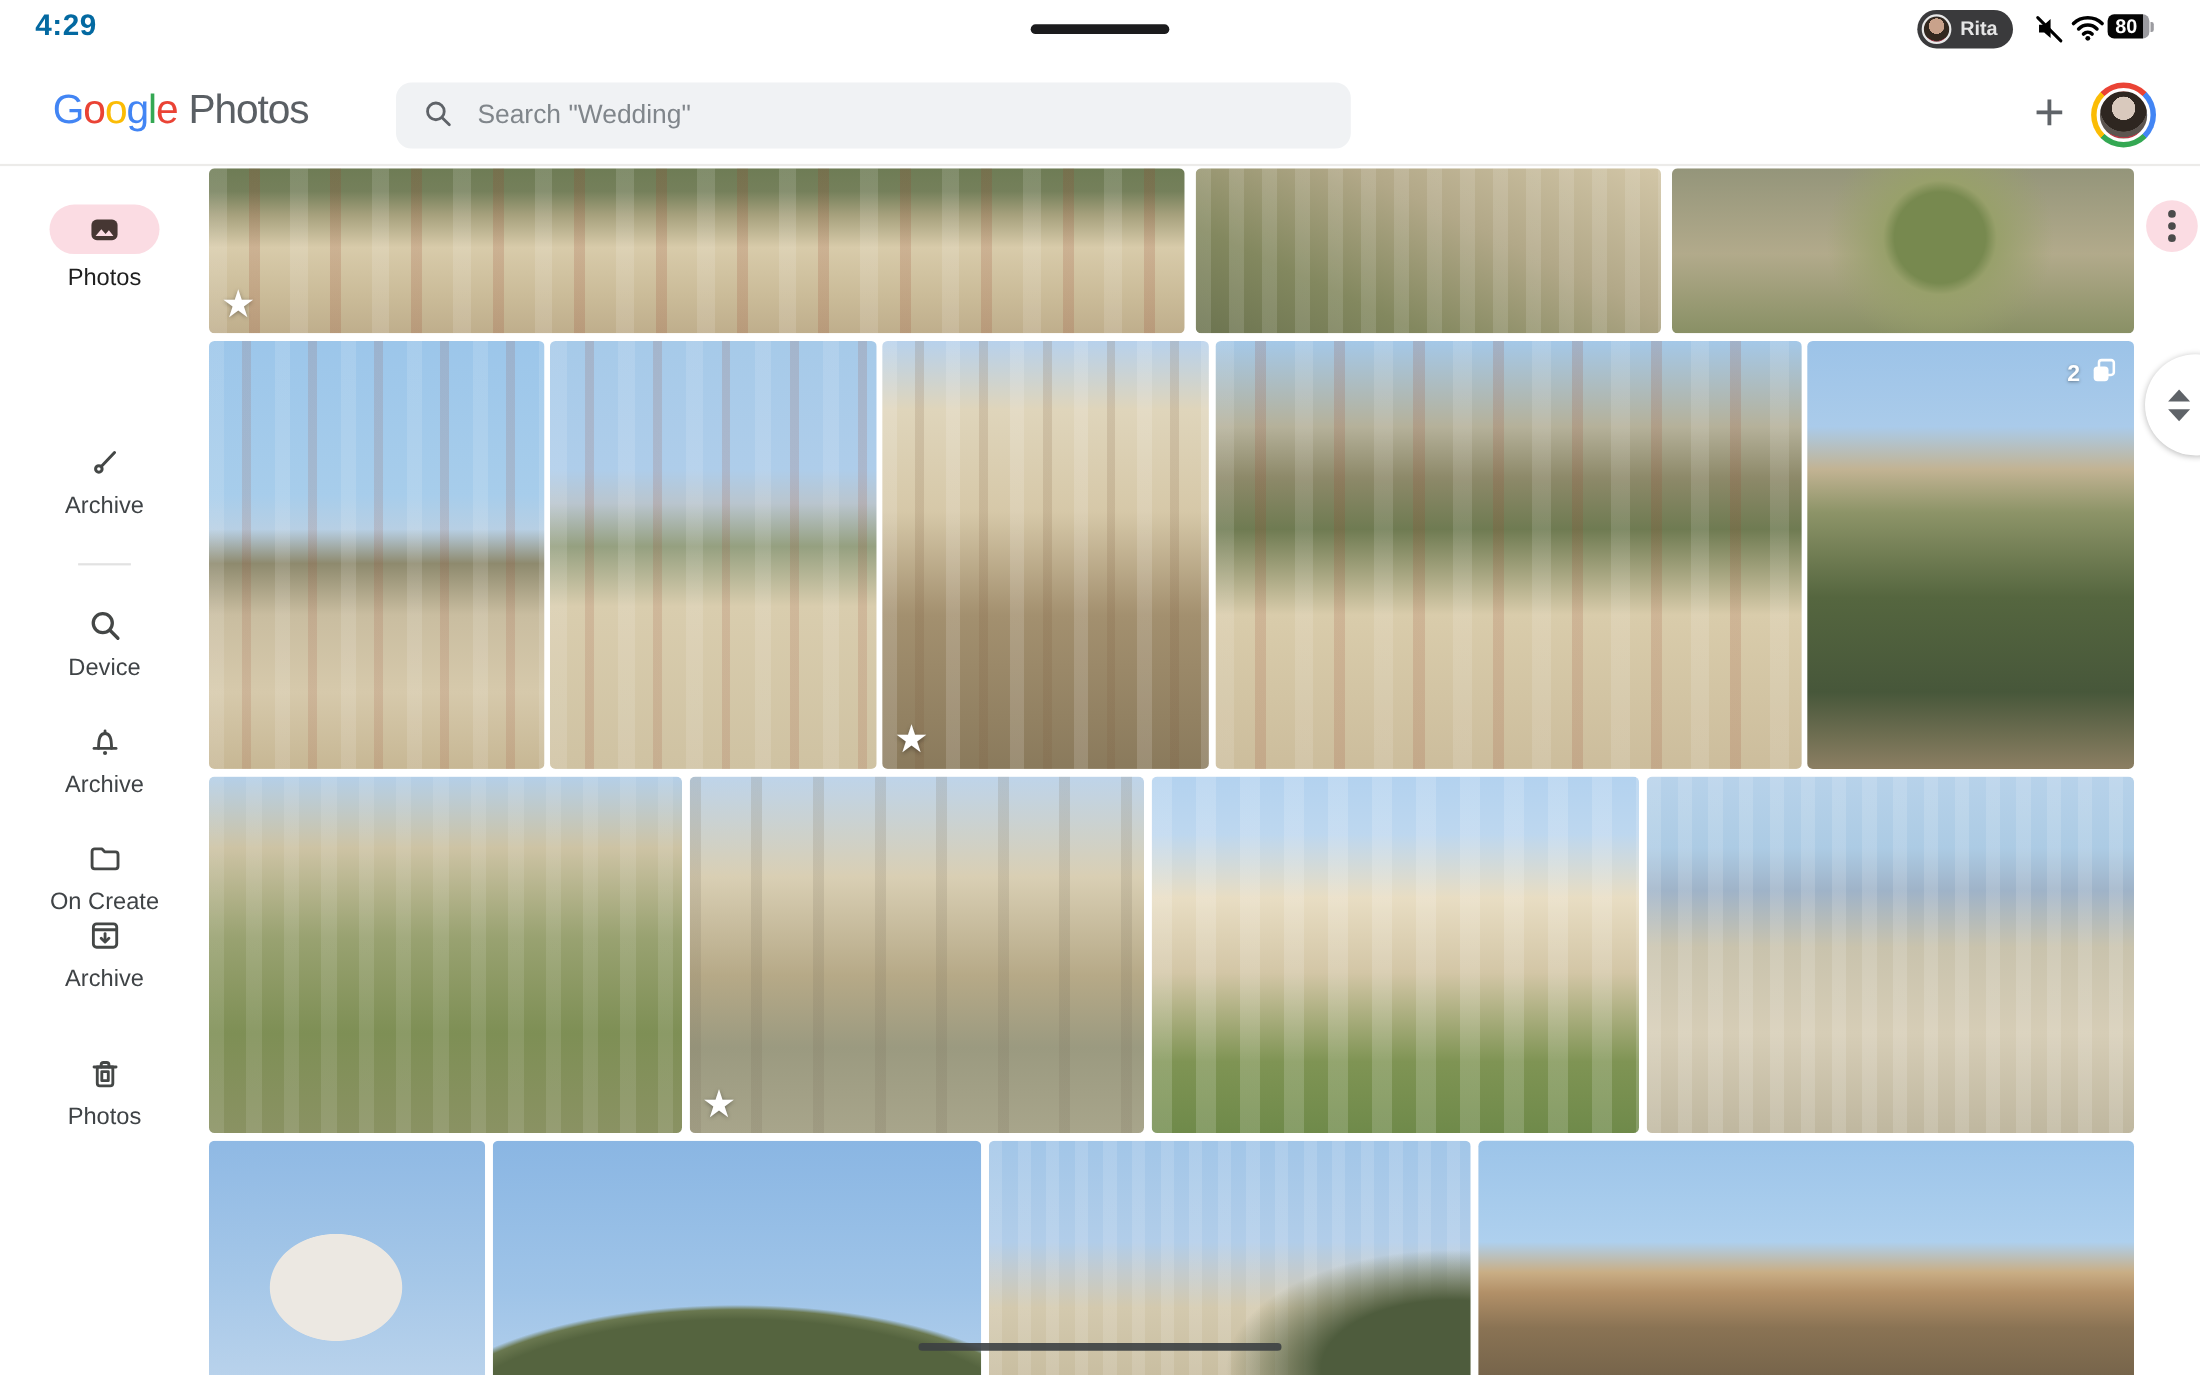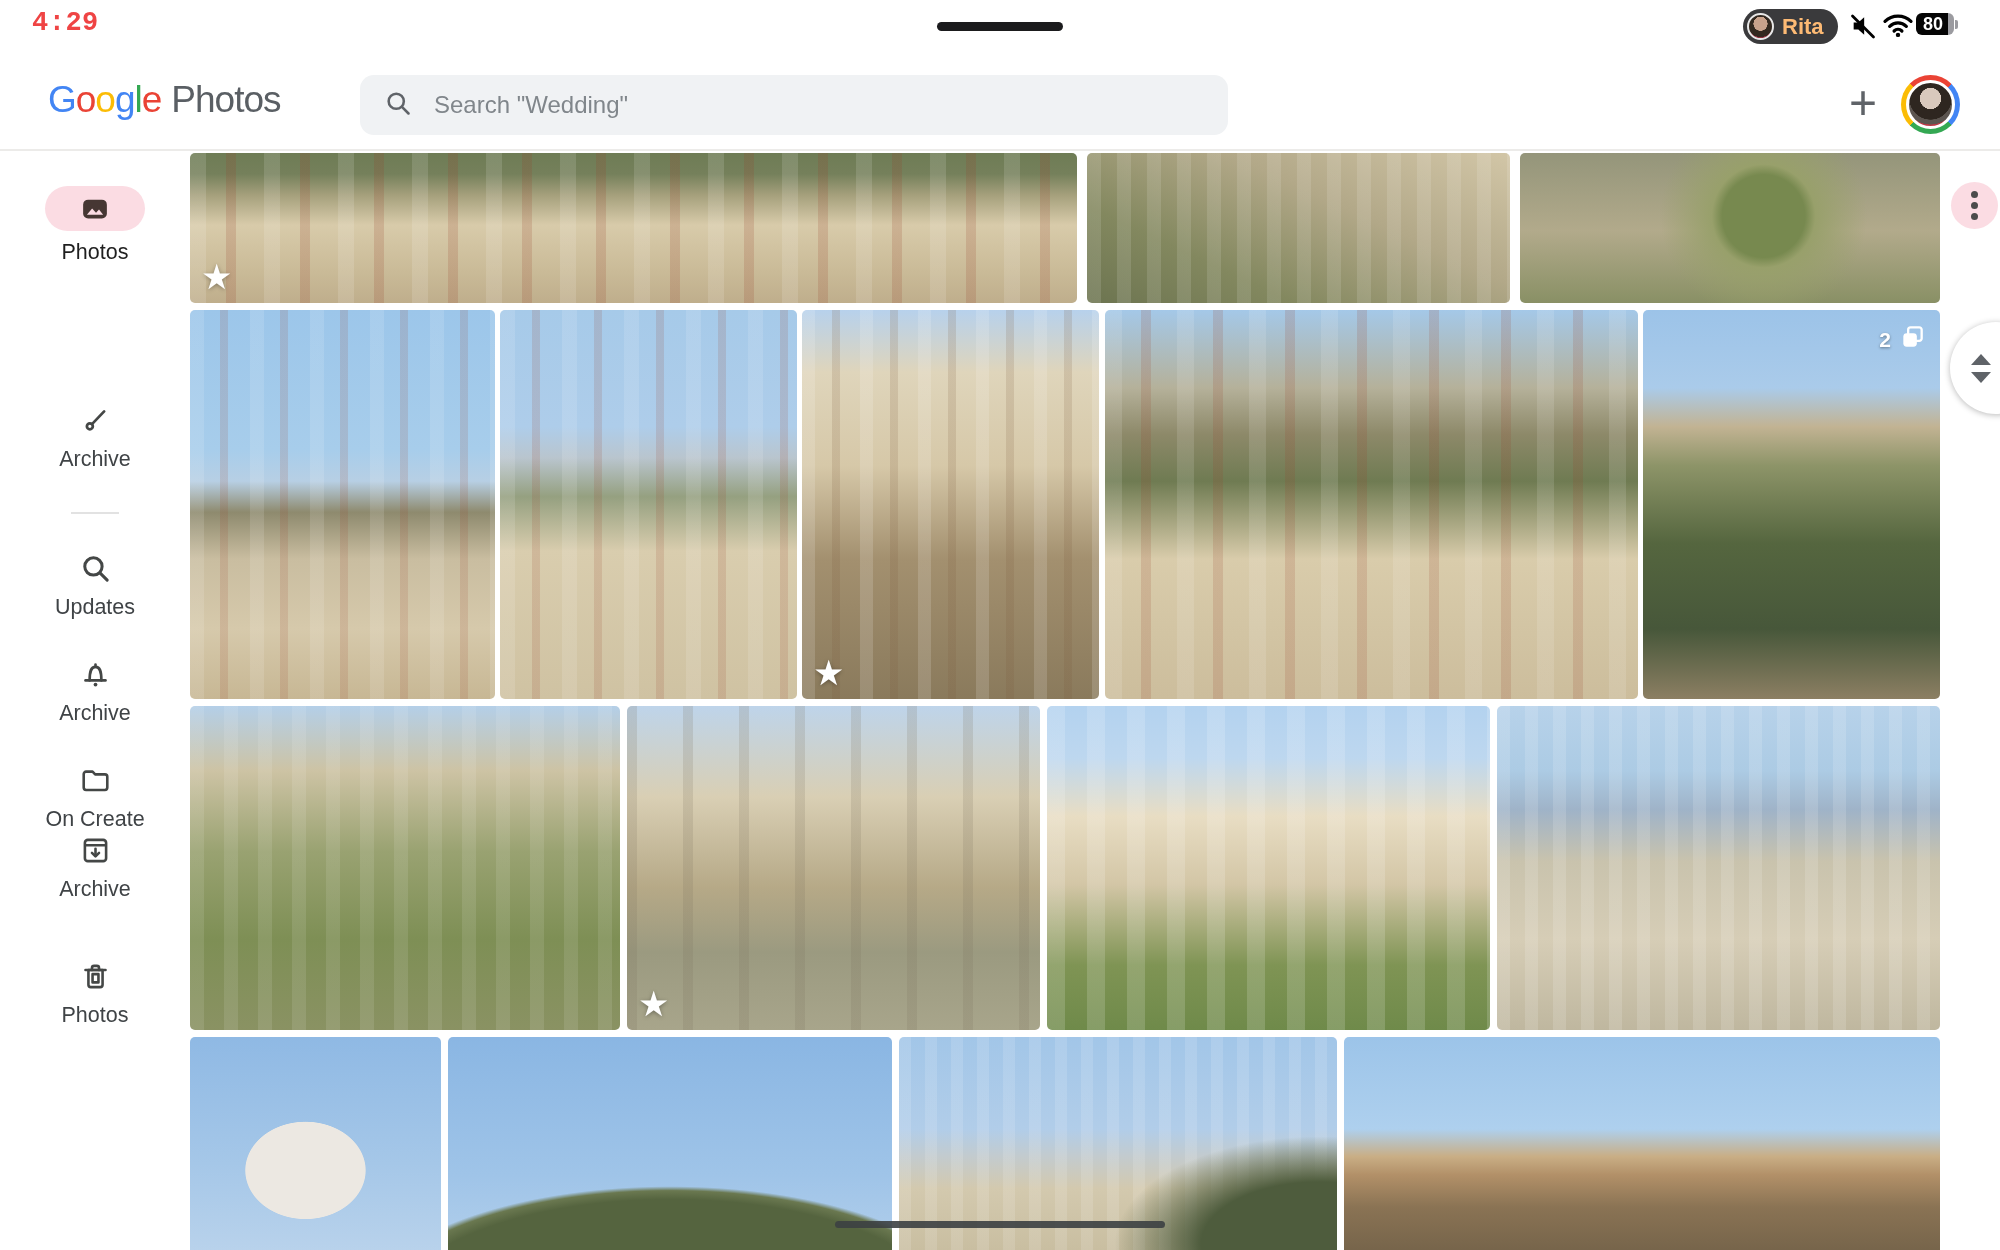--- a/index.html
+++ b/index.html
@@ -1,27 +1,27 @@
 <!DOCTYPE html>
 <html><head>
 <meta charset="utf-8">
 <style>
   html,body{margin:0;padding:0;background:#e9e9e9;}
   .screen{
     position:relative;width:2000px;height:1250px;background:#ffffff;overflow:hidden;
     font-family:"Liberation Sans","DejaVu Sans",sans-serif;color:#202124;
   }
   
-  .time{position:absolute;left:32px;top:8px;font-size:27px;font-weight:700;color:#ef4444;letter-spacing:.5px;font-family:Liberation Mono, monospace;}
+  .time{position:absolute;left:32px;top:8px;font-size:27px;font-weight:700;color:#0369a1;letter-spacing:.5px;}
   .top-notch{position:absolute;left:937px;top:22px;width:126px;height:9px;border-radius:5px;background:#1b1b1d;}
   .user-chip{position:absolute;left:1743px;top:9px;height:35px;border-radius:18px;background:#3a3a3c;
     display:flex;align-items:center;padding:0 14px 0 4px;gap:8px;}
   .chip-avatar{width:27px;height:27px;border-radius:50%;border:2px solid #e8e8e8;box-sizing:border-box;
     background:radial-gradient(circle at 50% 38%,#c9a28b 0 38%,#33281f 39% 72%,#8f2e3c 73%);}
-  .chip-label{color:#fdba74;font-size:22px;font-weight:700;}
+  .chip-label{color:#e5e5e5;font-size:18px;font-weight:700;}
   .st-icon{position:absolute;top:12px;}
   .mute{left:1848px;}
   .wifi{left:1882px;}
   .battery{position:absolute;left:1916px;top:13px;display:flex;align-items:center;}
   .bat-body{width:38px;height:22px;border-radius:6px;background:linear-gradient(90deg,#050505 0 84%,#9b9ba0 84% 100%);
     display:flex;align-items:center;justify-content:center;}
   .bat-text{color:#fff;font-size:18px;font-weight:700;margin-right:4px;}
   .bat-nub{width:3px;height:9px;border-radius:0 2px 2px 0;background:#9b9ba0;margin-left:1px;}
   
   .header-divider{position:absolute;left:0;top:149px;width:2000px;height:2px;background:#ecebe9;}
@@ -198,21 +198,21 @@
 
   <div class="sb-divider"></div>
 
   <div class="sb-item" style="top:550px">
     <span class="sb-icon">
       <svg width="33" height="33" viewBox="0 0 24 24" fill="none" stroke="#444746" stroke-width="2.2" stroke-linecap="round">
           <circle cx="10.5" cy="10.5" r="6.3"></circle>
           <line x1="15.4" y1="15.4" x2="20.5" y2="20.5"></line>
         </svg>
     </span>
-    <span class="sb-label">Updates</span>
+    <span class="sb-label">Device</span>
   </div>
 
   <div class="sb-item" style="top:656px">
     <span class="sb-icon">
       <svg width="33" height="33" viewBox="0 0 28 28" fill="none" stroke="#444746" stroke-width="2.2" stroke-linecap="round">
           <path d="M9 19c0-8 1.2-11.5 5-11.5S19 11 19 19"></path>
           <line x1="5.5" y1="19" x2="22.5" y2="19"></line>
           <line x1="14" y1="7.5" x2="14" y2="5.5"></line>
           <circle cx="14" cy="22.5" r="1.6" fill="#444746" stroke="none"></circle>
         </svg>

